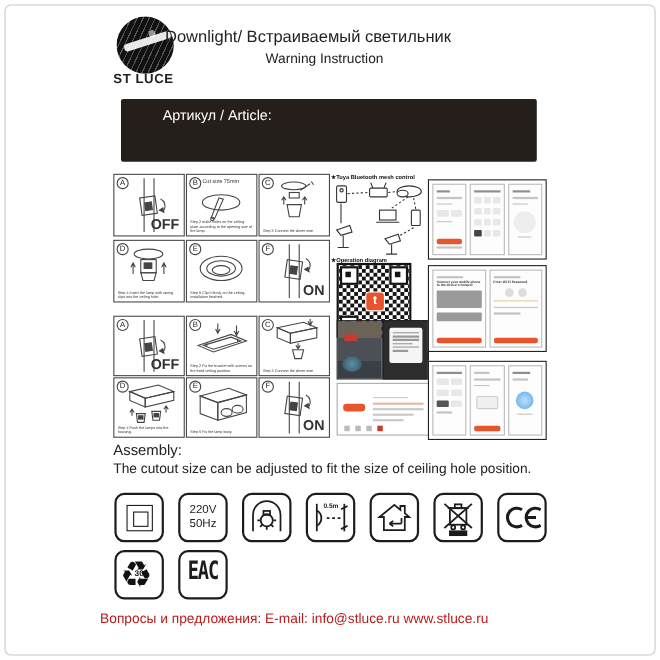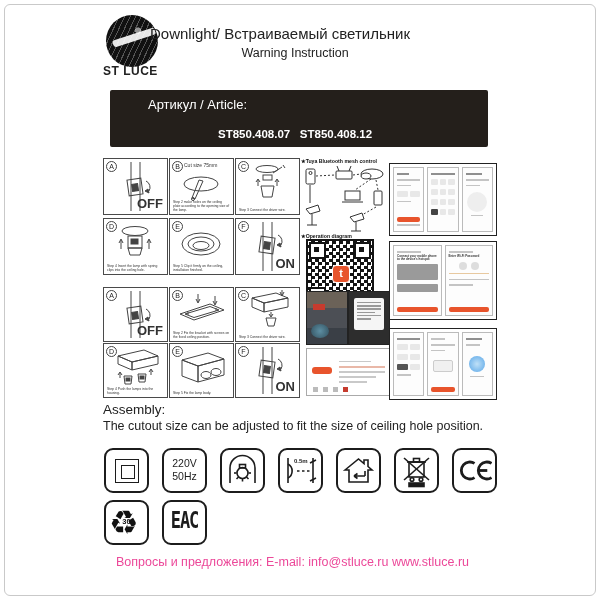--- a/index.html
+++ b/index.html
@@ -88,36 +88,35 @@
   .sq-outer{position:absolute;left:9px;top:9px;width:22px;height:22px;border:1.8px solid #1c1c1c;}
   .sq-inner{position:absolute;left:5px;top:5px;width:12px;height:12px;border:1.8px solid #1c1c1c;}
   .volt{position:absolute;left:0;top:7px;width:100%;text-align:center;font-size:10.5px;line-height:12.5px;color:#1c1c1c;}
   .dist-label{position:absolute;left:14px;top:8px;font-size:6px;font-weight:bold;color:#1c1c1c;}
   .ce-wrap{position:absolute;left:4px;top:10px;width:34px;height:22px;}
   .recycle-glyph{position:absolute;left:3px;top:1px;font-size:33px;color:#111;}
   .recycle-num{position:absolute;left:0;top:15px;width:41px;text-align:center;font-size:7.5px;font-weight:bold;color:#111;}
   .eac-text{position:absolute;left:0;top:8px;width:41px;text-align:center;font-size:17px;font-weight:bold;
     color:#1c1c1c;transform:scaleY(1.35);letter-spacing:-1px;font-family:"DejaVu Sans Mono",monospace;}
 
-  .footer{position:absolute;left:116px;top:555px;font-size:12.5px;color:#ec4899;}
+  .footer{position:absolute;left:91px;top:555px;font-size:12.5px;color:#b91c1c;}
 </style>
 </head>
 <body>
 
 <div class="frame"></div>
 
 <div class="logo-circle"></div>
 <div class="logo-slash"></div>
 <div class="brand">ST LUCE</div>
 <div class="title">Downlight/ Встраиваемый светильник</div>
 <div class="subtitle">Warning Instruction</div>
 
 <div class="banner">
   <div class="lab">Артикул / Article:</div>
-  <div class="r2">ST850.408.07   ST850.408.12</div>
 </div>
 
 <div class="panel" style="left:103px;top:158px;height:55px">
   <span class="pletter">A</span>
   <svg class="psvg" viewBox="0 0 63 55">
     <line x1="27" y1="3" x2="27" y2="52"></line>
       <line x1="36" y1="3" x2="36" y2="52"></line>
     <rect x="24" y="20" width="14" height="16" transform="rotate(-8 31 28)"></rect>
     <rect x="28" y="25" width="6" height="7" fill="#444" transform="rotate(-8 31 28)"></rect>
     <path d="M42 22 a7 7 0 0 1 3 10"></path>

